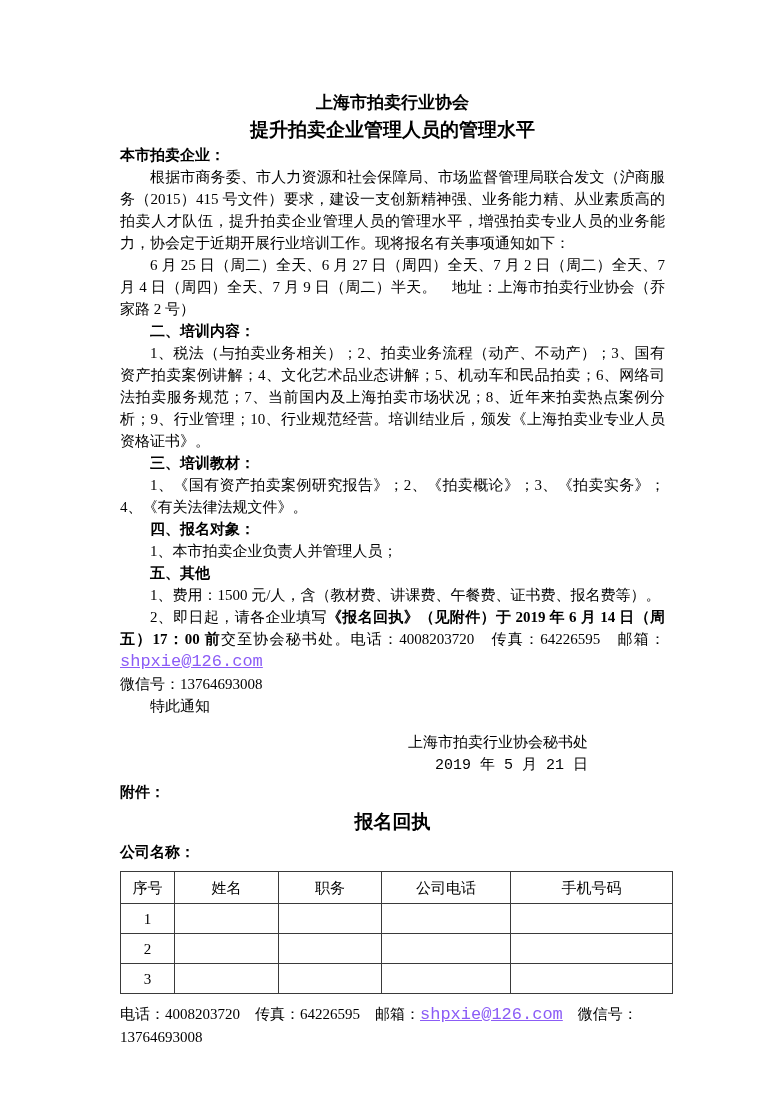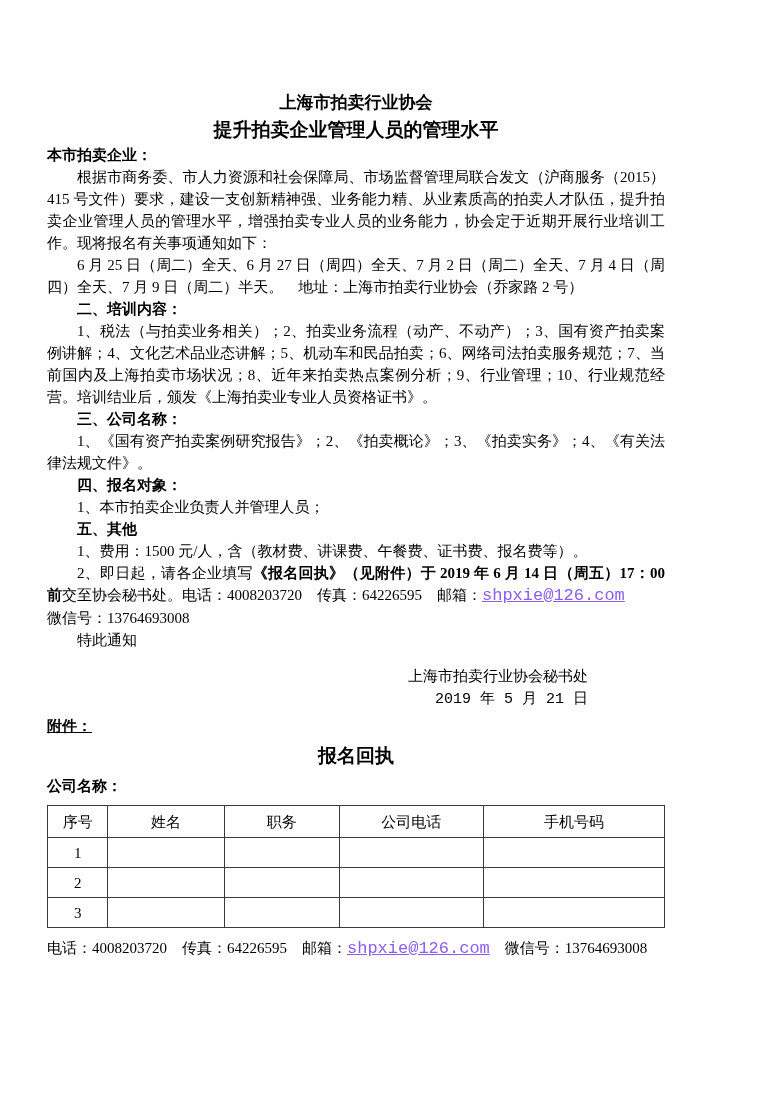--- a/index.html
+++ b/index.html
@@ -1,21 +1,21 @@
 <!DOCTYPE html>
 <html><head>
 <meta charset="utf-8">
 <style>
   html, body { margin: 0; padding: 0; background: #ffffff; }
   .page {
     position: relative;
     width: 777px;
     height: 1099px;
     box-sizing: border-box;
-    padding: 90px 112px 0 47px;
+    padding: 90px 112px 0 120px;
     background: #ffffff;
     overflow: hidden;
     font-family: "Liberation Serif", "DejaVu Serif", serif;
     font-size: 15px;
     line-height: 22px;
     color: #000000;
   }
   p { margin: 0; }
   .title1 {
     font-size: 17px; line-height: 26px; font-weight: bold;
@@ -33,21 +33,21 @@
     text-decoration: underline;
     font-family: "Liberation Mono", "DejaVu Sans Mono", monospace;
     font-size: 17px;
   }
   .signature {
     width: fit-content;
     margin: 16px 77px 0 auto;
     text-align: right;
     font-family: Liberation Mono, monospace;
   }
-  .attach-label { margin-top: 4px; font-weight: bold; text-decoration: underline; }
+  .attach-label { margin-top: 4px; font-weight: bold; }
   .attach-title {
     font-size: 19px; line-height: 30px; font-weight: bold;
     text-align: center; margin-top: 4px;
   }
   .company-label { margin-top: 4px; font-weight: bold; }
   table.reply {
     width: 100%;
     border-collapse: collapse;
     table-layout: fixed;
     margin-top: 8px;
@@ -74,21 +74,21 @@
 
   <p class="bold">本市拍卖企业：</p>
 
   <p class="indent justify">根据市商务委、市人力资源和社会保障局、市场监督管理局联合发文（沪商服务（2015）415 号文件）要求，建设一支创新精神强、业务能力精、从业素质高的拍卖人才队伍，提升拍卖企业管理人员的管理水平，增强拍卖专业人员的业务能力，协会定于近期开展行业培训工作。现将报名有关事项通知如下：</p>
 
   <p class="indent justify">6 月 25 日（周二）全天、6 月 27 日（周四）全天、7 月 2 日（周二）全天、7 月 4 日（周四）全天、7 月 9 日（周二）半天。　地址：上海市拍卖行业协会（乔家路 2 号）</p>
 
   <p class="indent bold">二、培训内容：</p>
   <p class="indent justify">1、税法（与拍卖业务相关）；2、拍卖业务流程（动产、不动产）；3、国有资产拍卖案例讲解；4、文化艺术品业态讲解；5、机动车和民品拍卖；6、网络司法拍卖服务规范；7、当前国内及上海拍卖市场状况；8、近年来拍卖热点案例分析；9、行业管理；10、行业规范经营。培训结业后，颁发《上海拍卖业专业人员资格证书》。</p>
 
-  <p class="indent bold">三、公司名称：</p>
+  <p class="indent bold">三、培训教材：</p>
   <p class="indent justify">1、《国有资产拍卖案例研究报告》；2、《拍卖概论》；3、《拍卖实务》；4、《有关法律法规文件》。</p>
 
   <p class="indent bold">四、报名对象：</p>
   <p class="indent">1、本市拍卖企业负责人并管理人员；</p>
 
   <p class="indent bold">五、其他</p>
   <p class="indent">1、费用：1500 元/人，含（教材费、讲课费、午餐费、证书费、报名费等）。</p>
 
   <p class="indent justify">
     <span>2、即日起，请各企业填写</span><span class="bold">《报名回执》（见附件）于 2019 年 6 月 14 日（周五）17：00 前</span><span>交至协会秘书处。电话：4008203720　传真：64226595　邮箱：</span><a href="#" class="link">shpxie@126.com</a><br>

